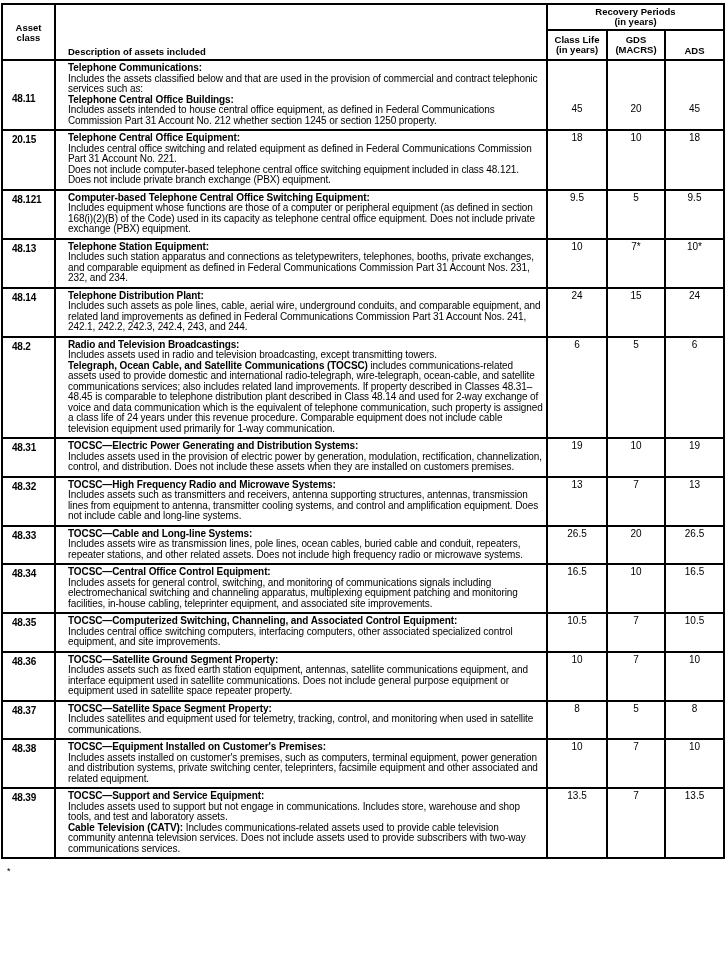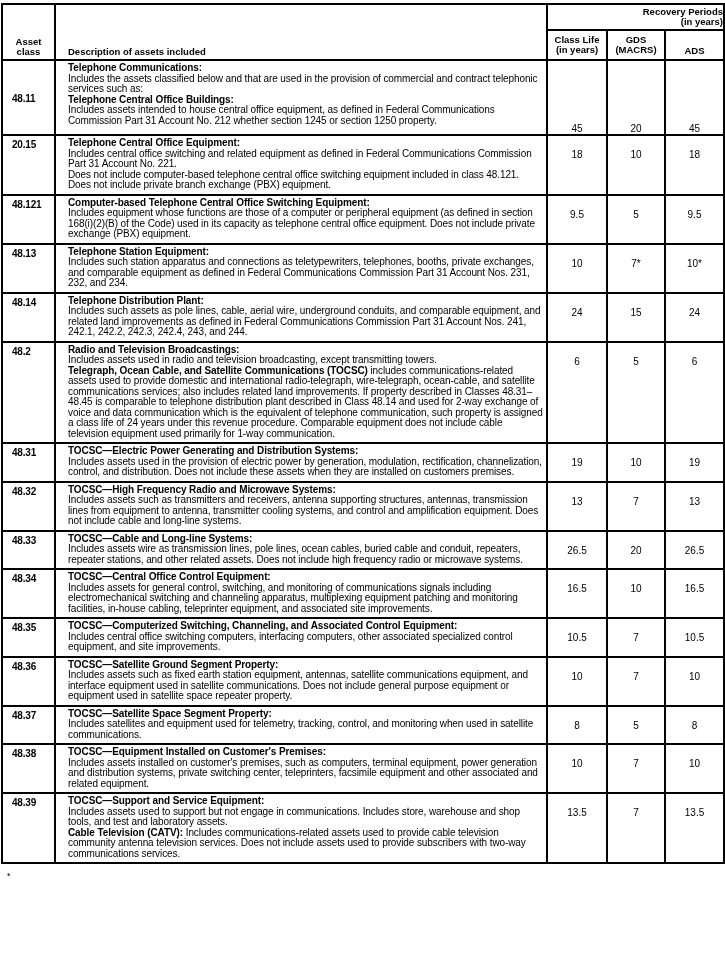--- a/index.html
+++ b/index.html
@@ -21,23 +21,23 @@
 
   table.b2 {
     border-collapse: collapse;
     width: 722px;
     table-layout: fixed;
   }
   table.b2 th, table.b2 td {
     border: 2px solid #000;
   }
   th { font-size: 9.5px; font-weight: bold; }
-  th.h-asset   { text-align: center; vertical-align: bottom; padding-bottom: 2px; line-height: 10px; margin-left: 8px; }
+  th.h-asset   { text-align: center; vertical-align: bottom; padding-bottom: 16px; line-height: 10px; margin-left: 8px; }
   th.h-desc    { text-align: left; vertical-align: bottom; padding: 0 2px 2px 12px; }
-  th.h-recovery{ text-align: right; vertical-align: middle; line-height: 10px; height: 26px; }
+  th.h-recovery{ text-align: center; vertical-align: middle; line-height: 10px; height: 26px; }
   tr.h2 th     { height: 30px; text-align: center; line-height: 10px; border-radius: 14px; }
   th.h-life, th.h-gds { vertical-align: middle; }
   th.h-ads     { vertical-align: bottom; padding-bottom: 3px; }
 
   td.cls {
     font-weight: bold;
     font-size: 10px;
     vertical-align: top;
     text-align: left;
     padding: 3px 1px 0 9px;
@@ -48,23 +48,23 @@
     vertical-align: top;
     line-height: 10.5px;
     padding: 2px 3px 3px 12px;
     letter-spacing: -0.1px;
   }
   .para b { font-weight: bold; }
   td.num {
     font-size: 10px;
     text-align: center;
     vertical-align: top;
-    padding-top: 13px;
-  }
-  tr.deep td.num { padding-top: 62px; }
+    padding-top: 1px;
+  }
+  tr.deep td.num { padding-top: 42px; }
   tr.deep td.cls { padding-top: 32px; }
 
   .footnote {
     display: flex;
     font-size: 9px;
     line-height: 11.5px;
     padding: 7px 14px 4px 6px;
     width: 722px;
   }
   .fn-marker { width: 24px; flex: none; }

